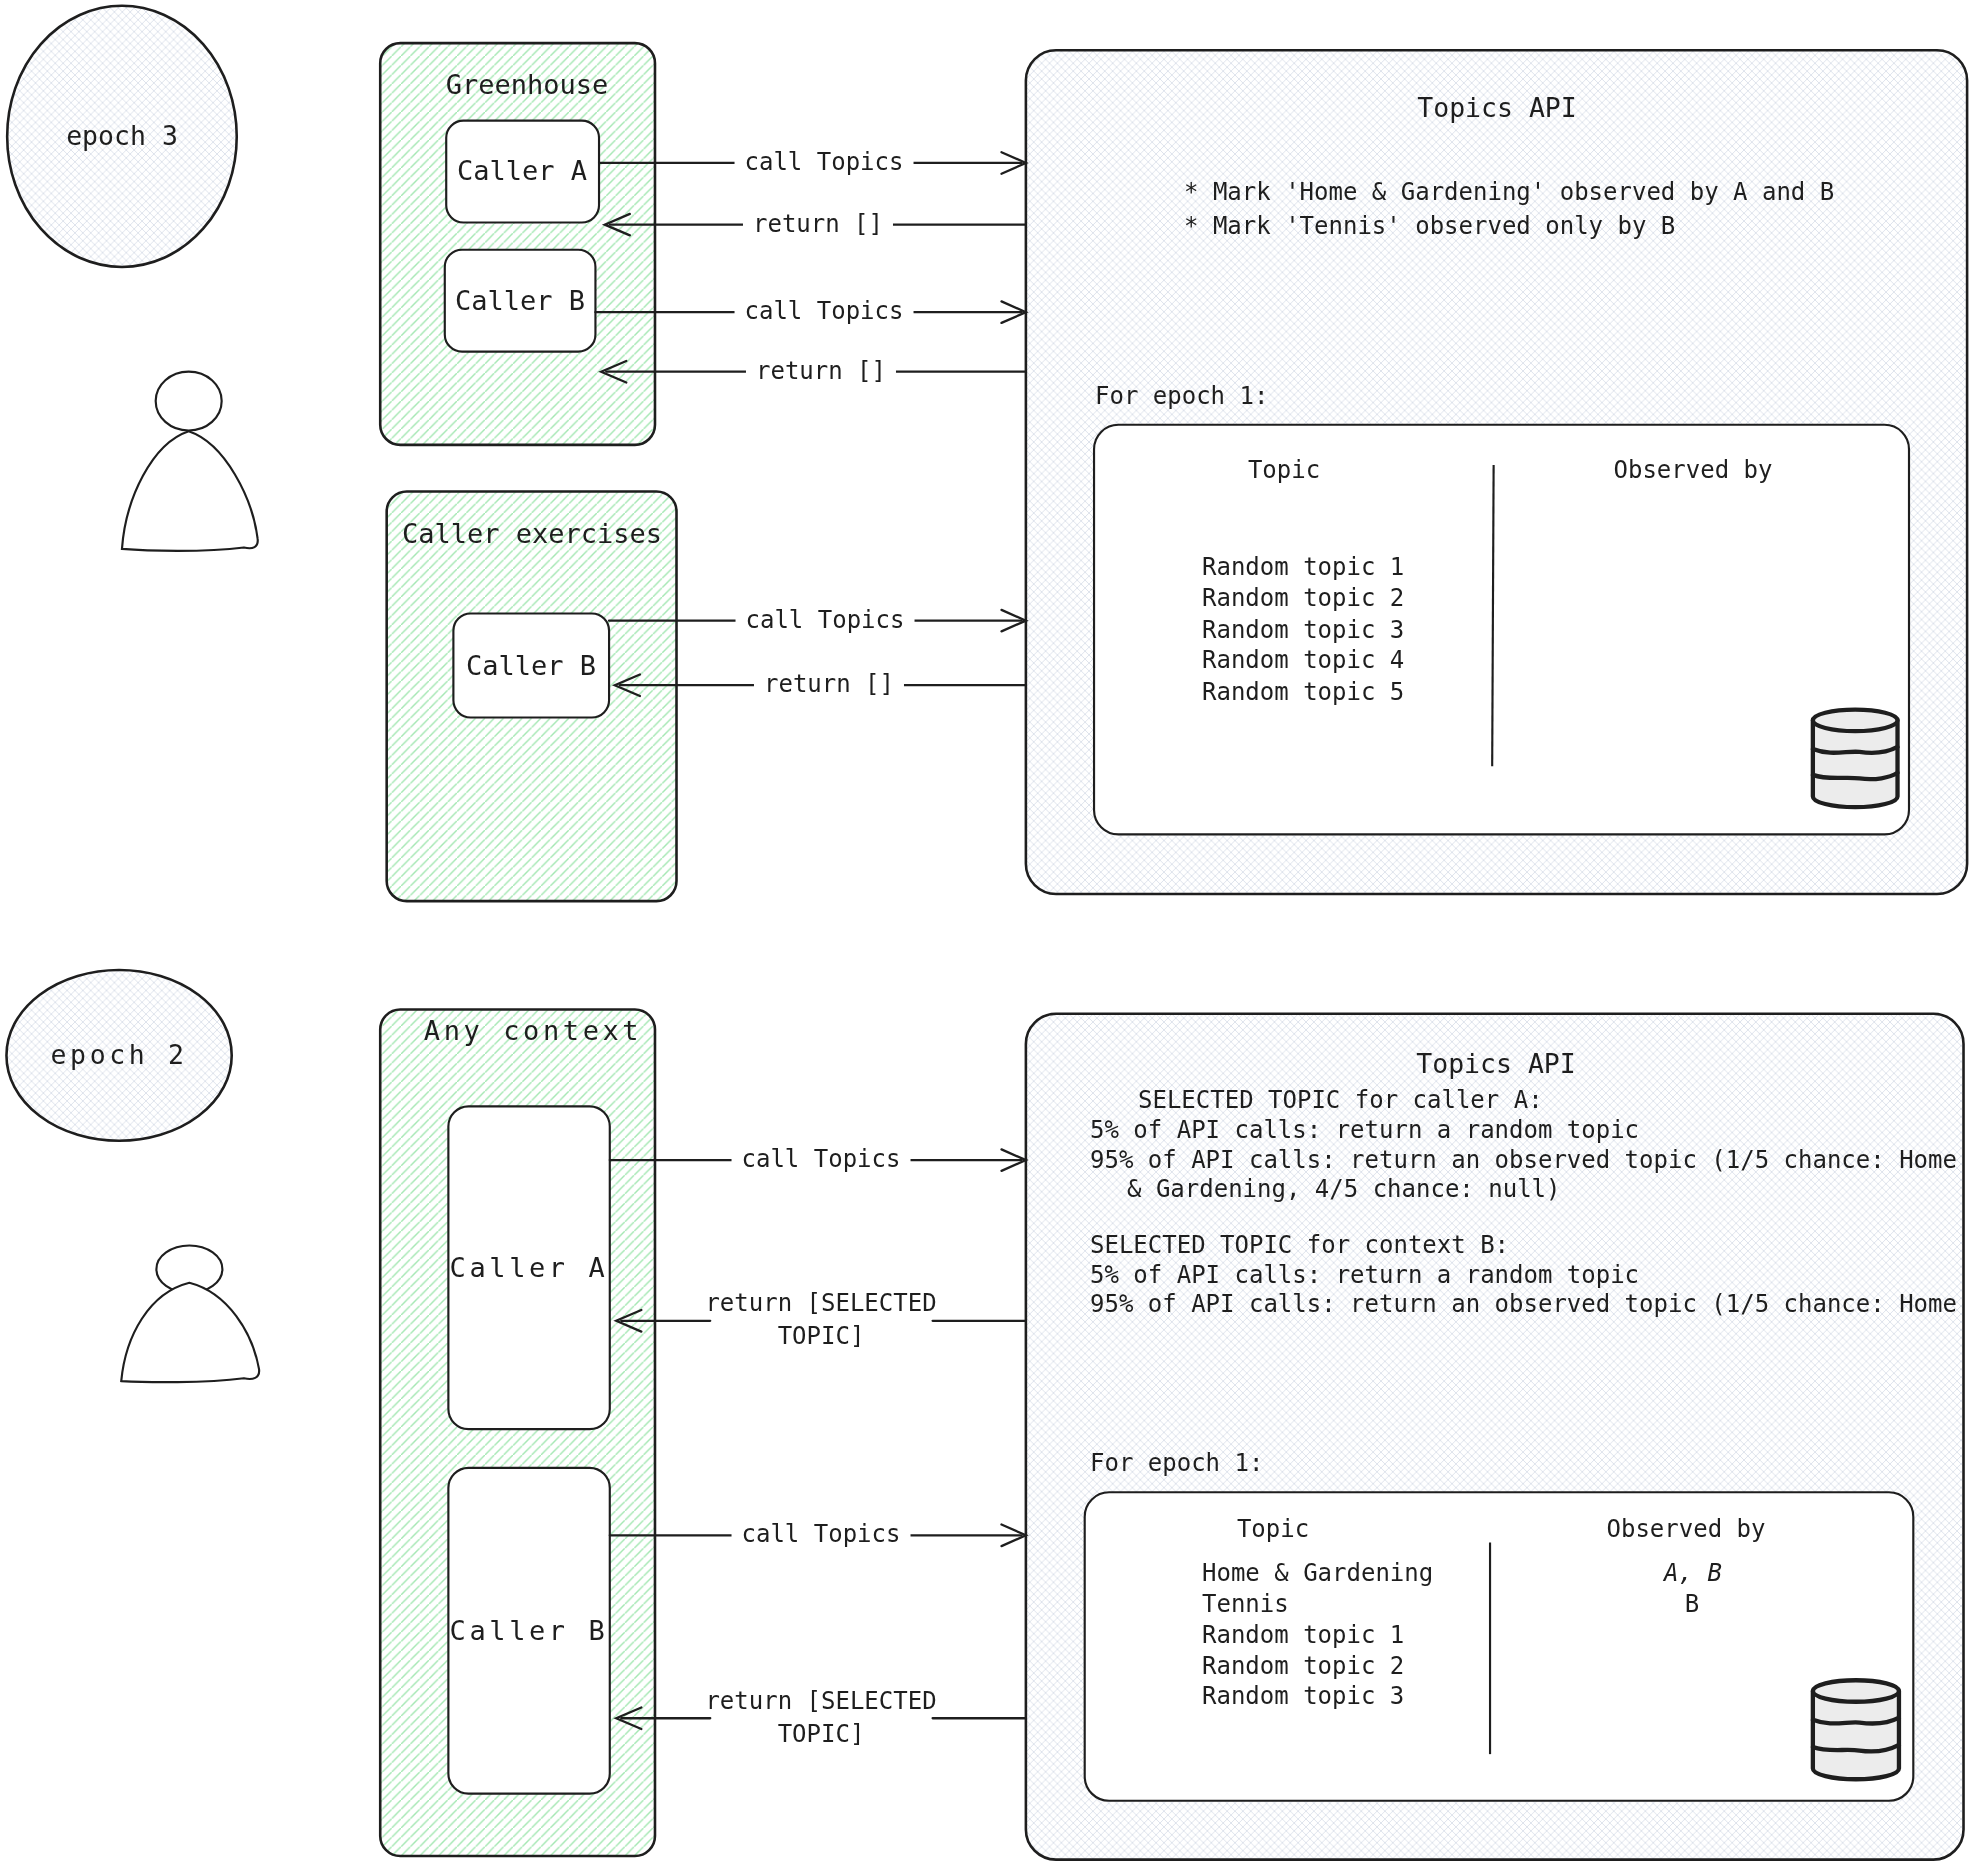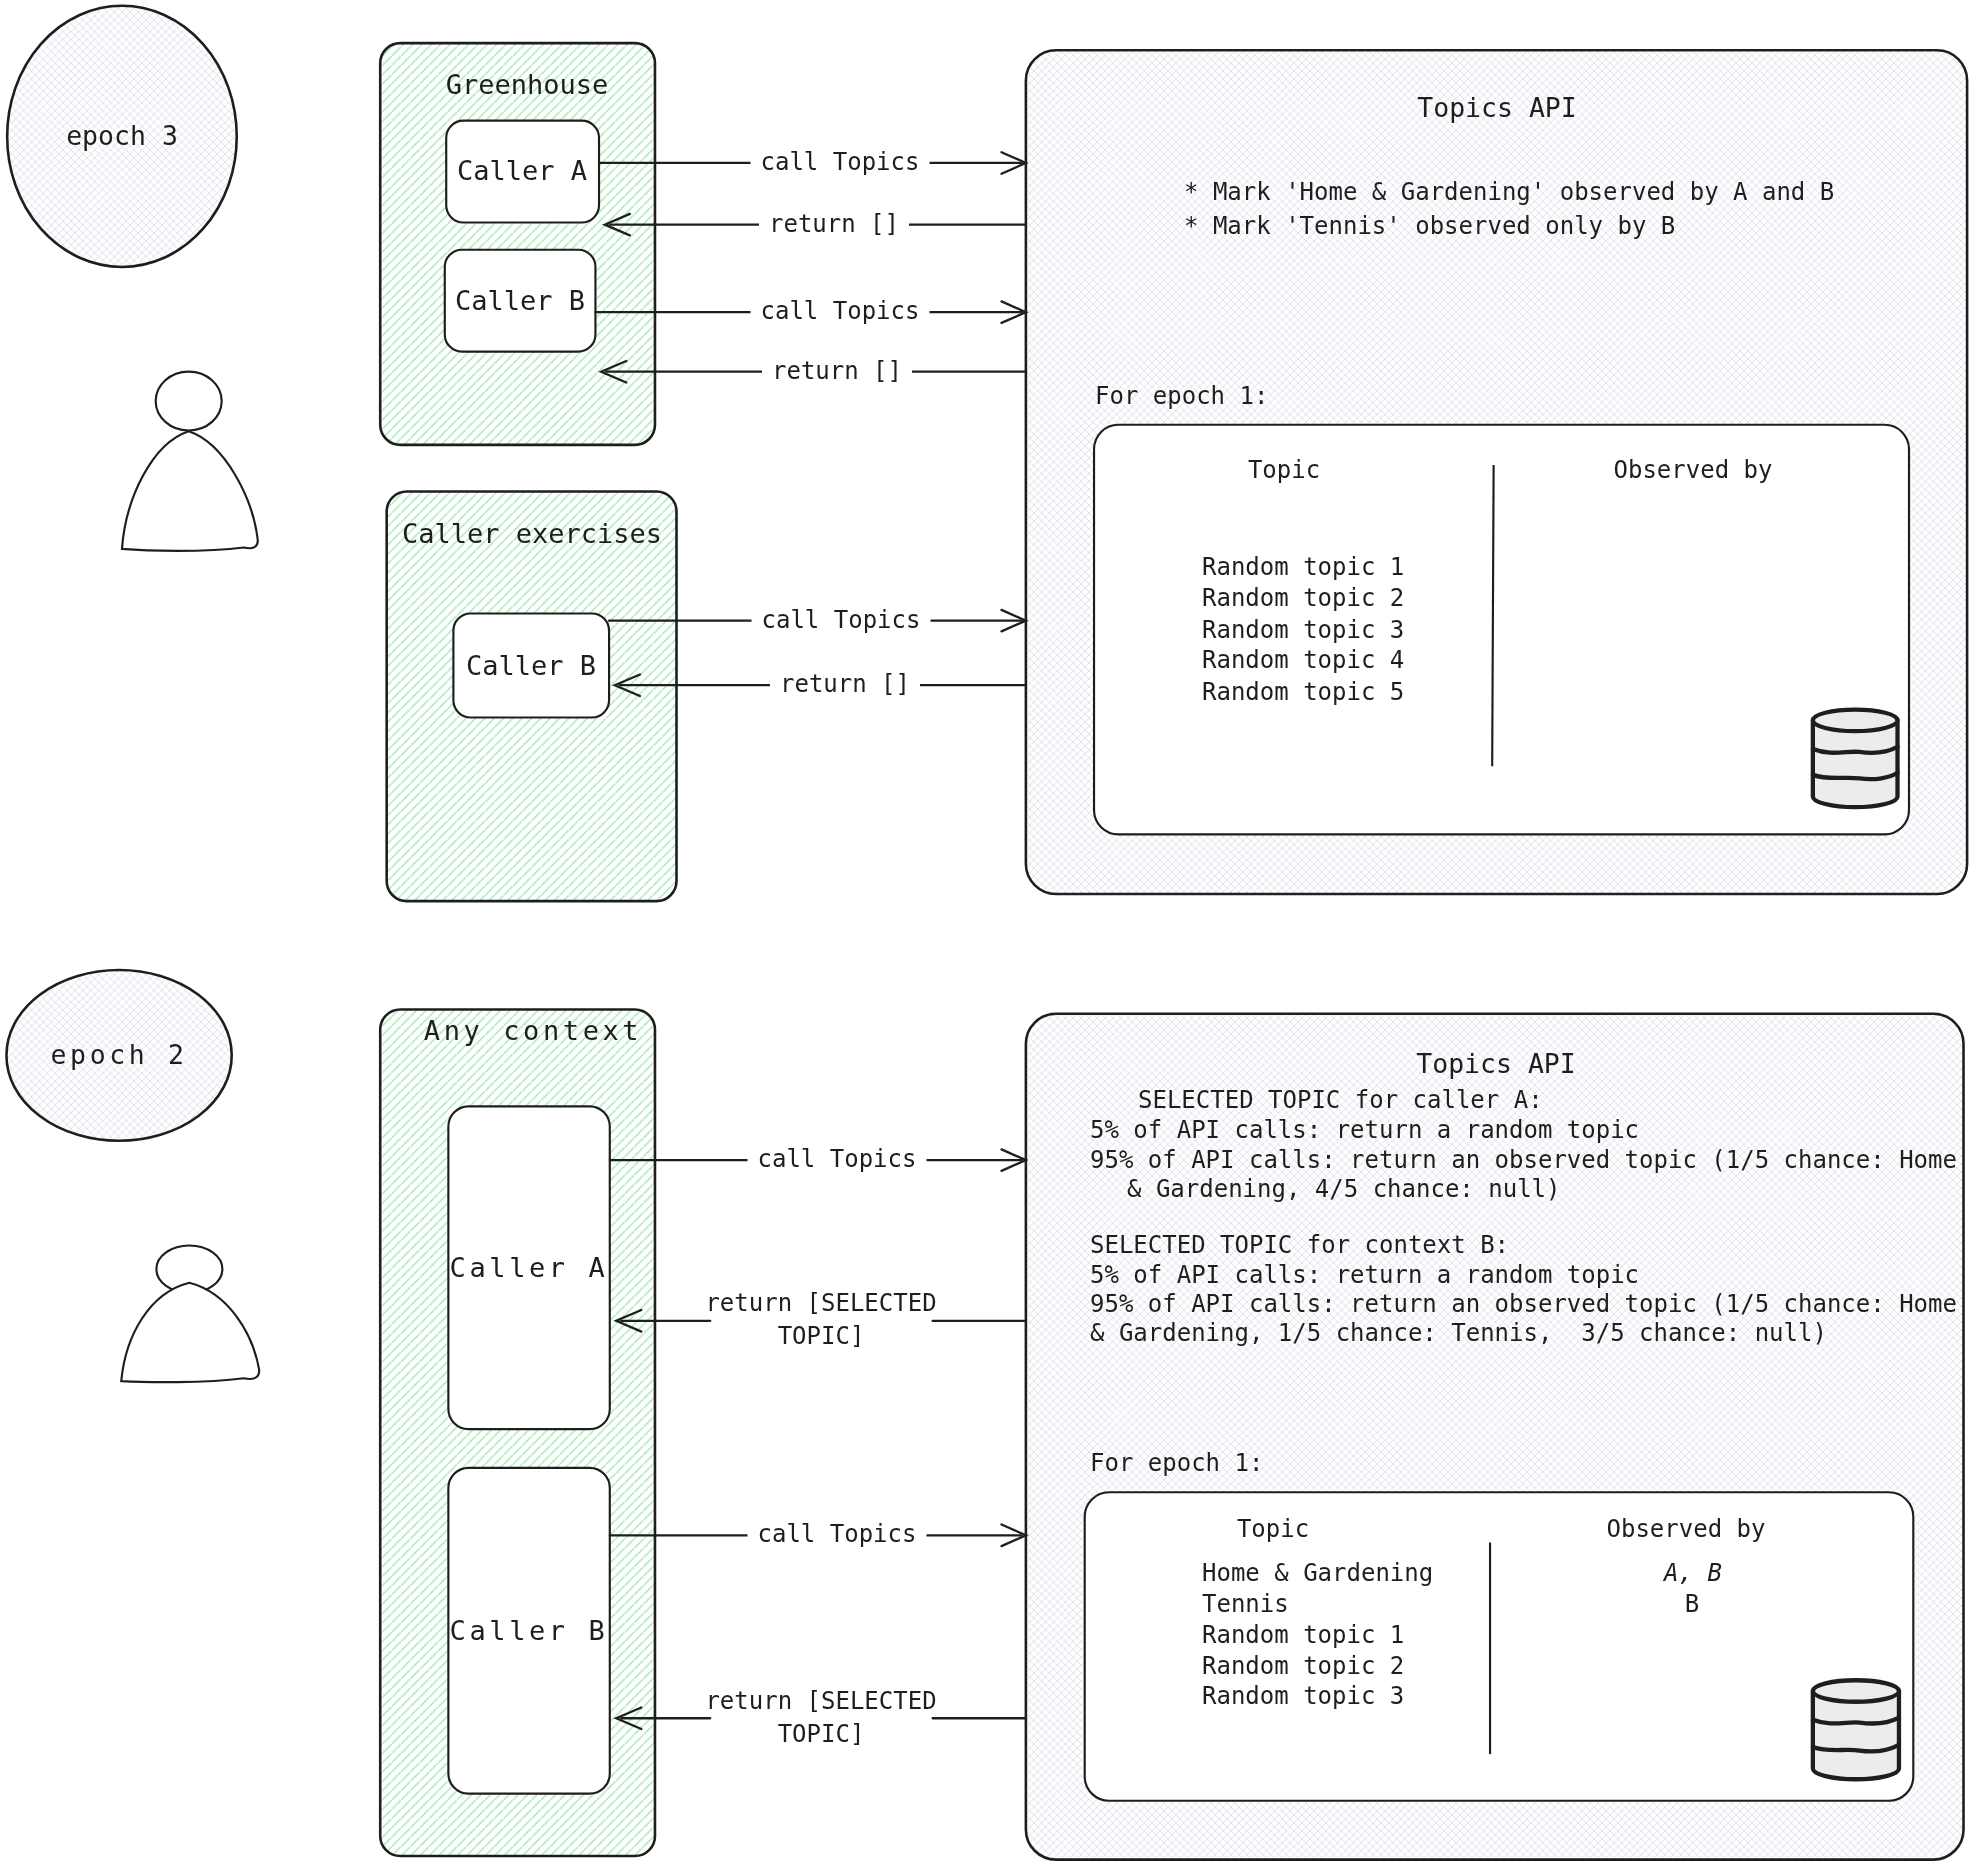--- a/index.html
+++ b/index.html
@@ -16,21 +16,21 @@
   .lbl{
     position:absolute;
     z-index:2;
     font-size:24px;
     line-height:1.15;
     color:#1e1e1e;
     white-space:pre;
   }
   .c{transform:translate(-50%,-50%);text-align:center;}
   .l{transform:translateY(-50%);text-align:left;}
-  .bg{background:#ffffff;padding:1.4px 10px;margin-left:16px;}
+  .bg{background:#ffffff;padding:1.4px 10px;}
   .big{font-size:26.5px;}
   .t34{font-size:27px;}
   .sp{letter-spacing:3.6px;}
 </style>
 </head>
 <body>
 
 <div id="stage">
 
   <svg id="shapes" width="1975" height="1869" viewBox="0 0 2753 2605">
@@ -185,21 +185,20 @@
   <div class="lbl c big" style="left:1496px;top:1064px;">Topics API</div>
 
   <div class="lbl l" style="left:1090px;top:1101px;margin-left:48px;">SELECTED TOPIC for caller A:</div>
   <div class="lbl l" style="left:1090px;top:1131px;">5% of API calls: return a random topic</div>
   <div class="lbl l" style="left:1090px;top:1161px;">95% of API calls: return an observed topic (1/5 chance: Home</div>
   <div class="lbl l" style="left:1090px;top:1190px;margin-left:37px;">&amp; Gardening, 4/5 chance: null)</div>
 
   <div class="lbl l" style="left:1090px;top:1246px;">SELECTED TOPIC for context B:</div>
   <div class="lbl l" style="left:1090px;top:1276px;">5% of API calls: return a random topic</div>
   <div class="lbl l" style="left:1090px;top:1305px;">95% of API calls: return an observed topic (1/5 chance: Home</div>
-  <div class="lbl l" style="left:1090px;top:1334px;">&amp; Gardening, 1/5 chance: Tennis,  3/5 chance: null)</div>
 
   <div class="lbl l" style="left:1090px;top:1464px;">For epoch 1:</div>
 
   <div class="lbl c" style="left:1273px;top:1530px;">Topic</div>
   <div class="lbl c" style="left:1686px;top:1530px;">Observed by</div>
 
   <div class="lbl l" style="left:1202px;top:1574px;">Home &amp; Gardening</div>
   <div class="lbl l" style="left:1202px;top:1605px;">Tennis</div>
   <div class="lbl l" style="left:1202px;top:1636px;">Random topic 1</div>
   <div class="lbl l" style="left:1202px;top:1667px;">Random topic 2</div>

